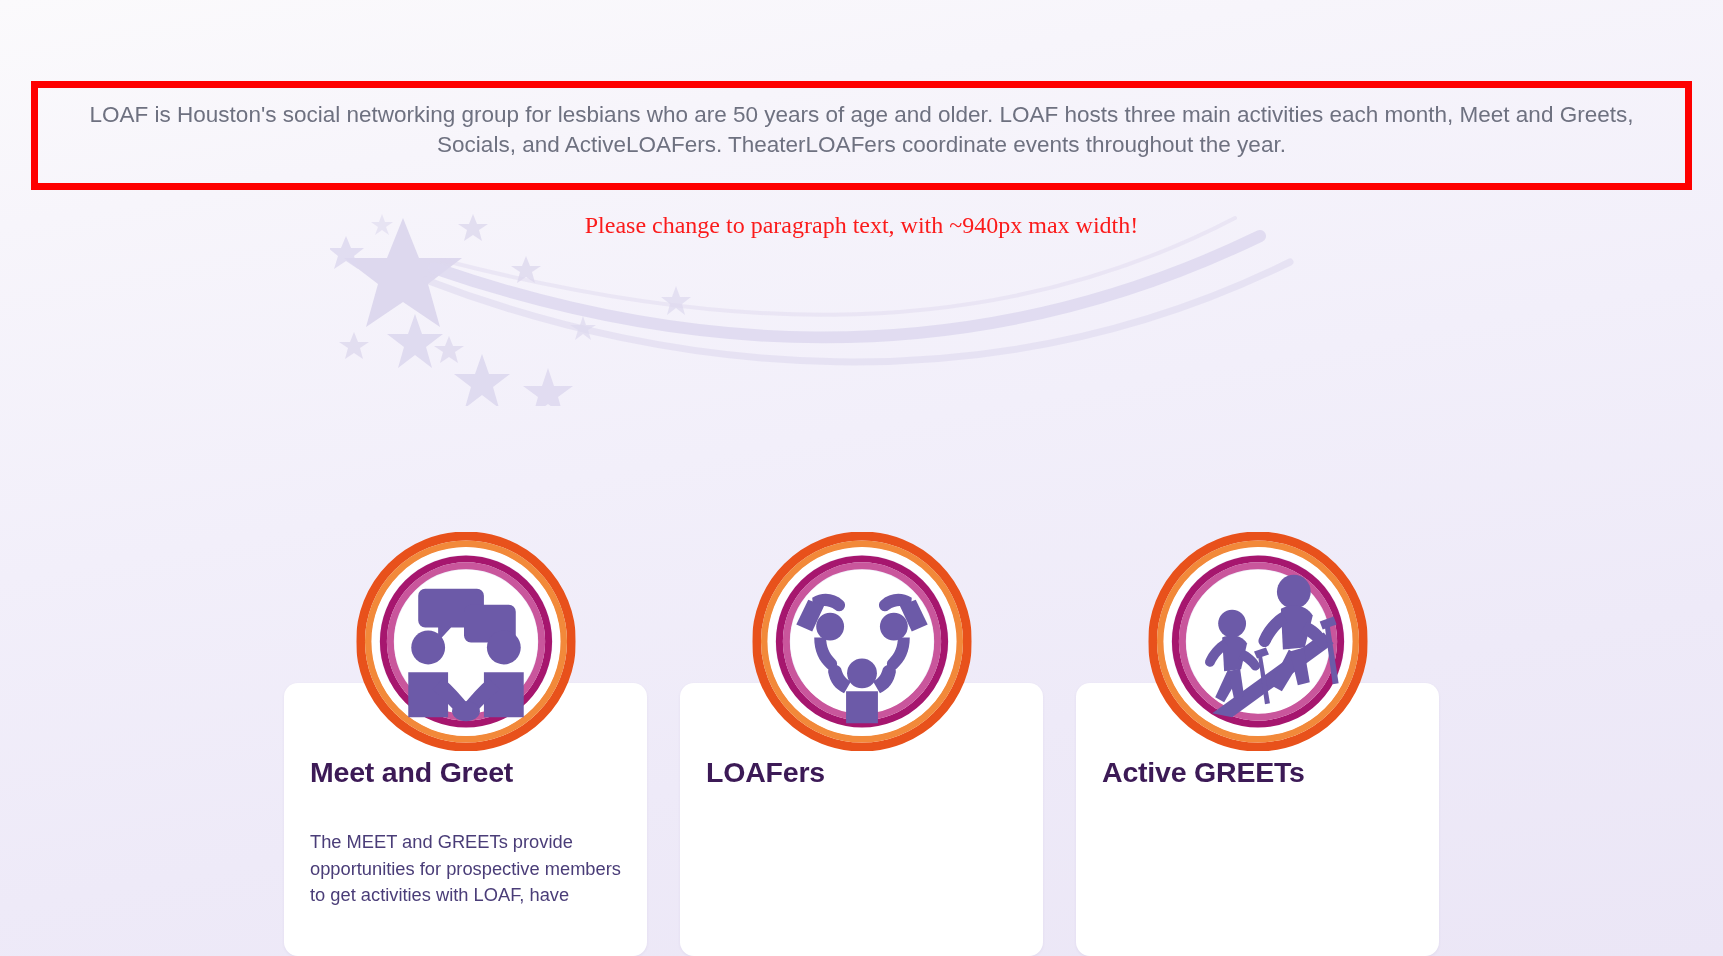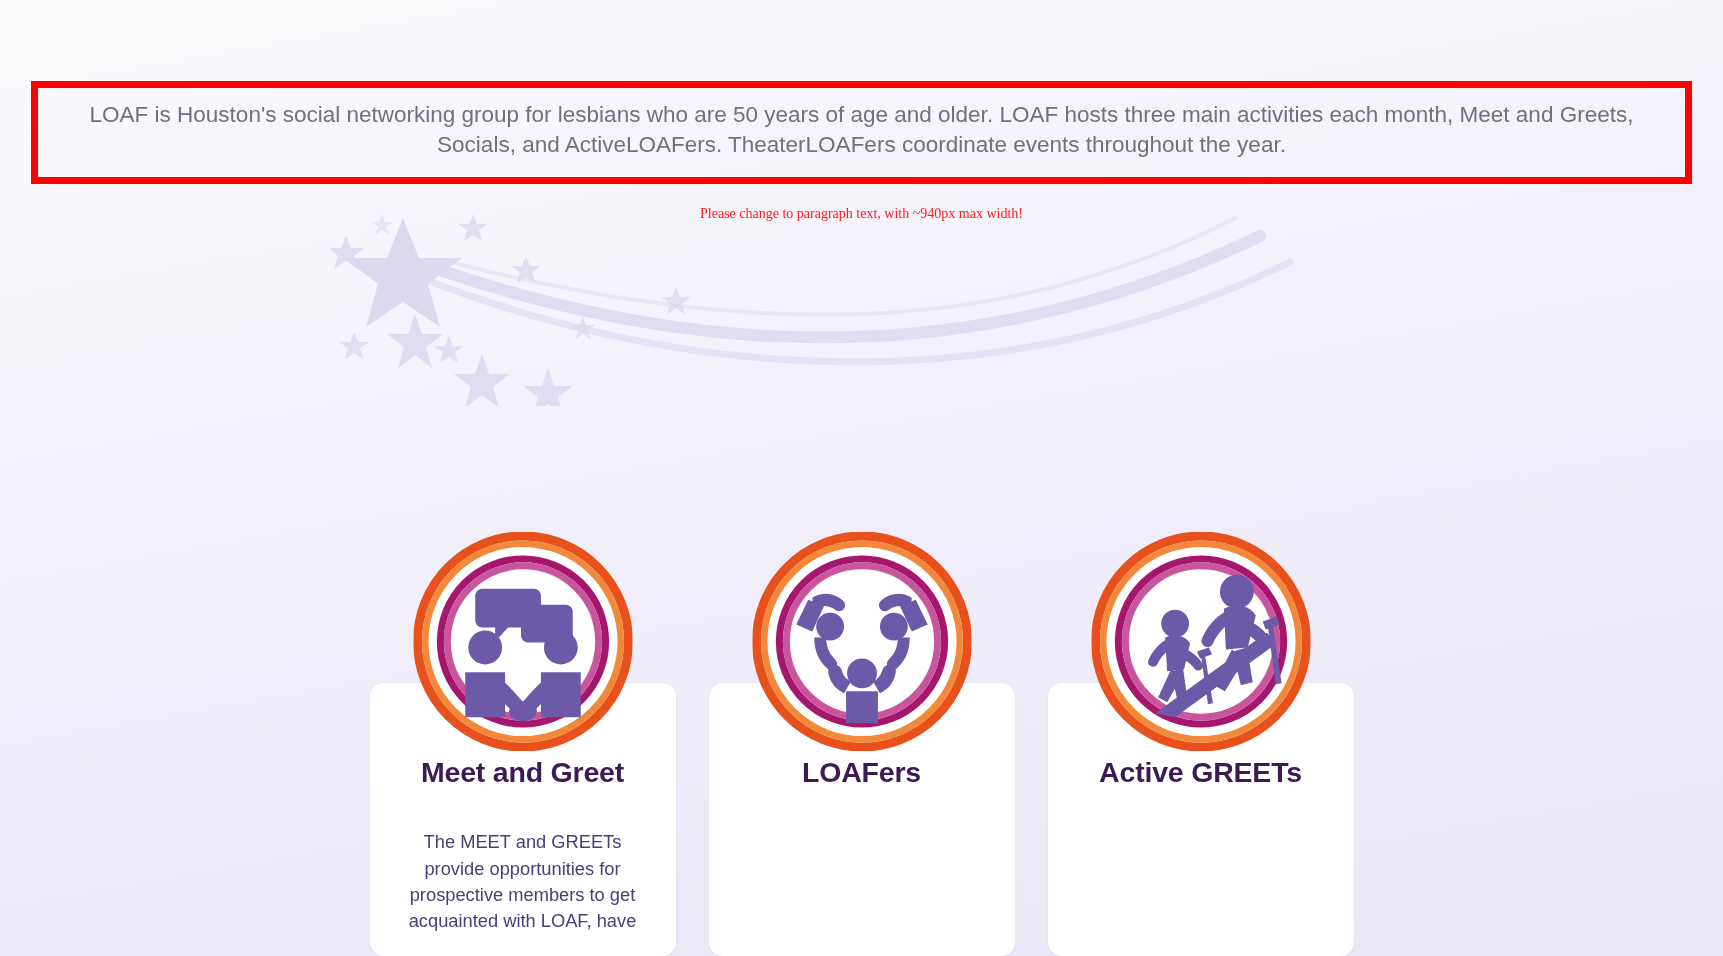--- a/index.html
+++ b/index.html
@@ -41,60 +41,59 @@
     line-height: 1.12;
     font-weight: 700;
     letter-spacing: -0.5px;
     color: #4b2177;
   }
 
   .intro-wrap {
     margin: 25px 31px 0 31px;
     border: 7px solid #fe0000;
     background: transparent;
-    padding: 12px 18px 18px 18px;
+    padding: 12px 18px 24px 18px;
   }
 
   .intro-text {
     font-size: 22.5px;
     line-height: 1.32;
     color: #6e7180;
     font-weight: 400;
     text-align: center;
   }
 
   .annotation {
     margin-top: 22px;
     font-family: "Liberation Serif", serif;
-    font-size: 14px;
+    font-size: 24px;
     color: #fb1b1b;
     text-align: center;
   }
 
   
   .cards {
     position: absolute;
     left: 0;
     right: 0;
     top: 683px;
     display: flex;
     justify-content: center;
     gap: 33px;
     z-index: 3;
   }
 
   .card {
     position: relative;
-    width: 306px;
+    width: 363px;
     min-height: 273px;
     background: #ffffff;
     border-radius: 14px;
     box-shadow: 0 1px 3px rgba(80, 50, 130, 0.07);
     padding: 72px 26px 16px 26px;
-    text-align: center;
   }
 
   .card-icon {
     position: absolute;
     top: -151px;
     left: 50%;
     transform: translateX(-50%);
     width: 219px;
     height: 219px;
     z-index: 4;
@@ -175,21 +174,21 @@
 
           <circle cx="148" cy="116" r="17"></circle>
           <path d="M128 141 h40 v45 h-40 z"></path>
           <path d="M133 147 c -10 8, -18 18, -26 27 l 11 9 c 9 -9, 17 -18, 26 -25 z"></path>
 
           <ellipse cx="110" cy="180" rx="14" ry="10"></ellipse>
         </g>
       </svg>
     </div>
     <h2 class="card-title">Meet and Greet</h2>
-    <p class="card-body">The MEET and GREETs provide opportunities for prospective members to get acquainted with LOAF, have</p>
+    <p class="card-body">The MEET and GREETs provide opportunities for prospective members to get activities with LOAF, have</p>
   </article>
 
   <article class="card">
     <div class="card-icon">
       <svg viewBox="0 0 220 220" width="219" height="219" aria-hidden="true">
         <circle cx="110" cy="110" r="106" fill="none" stroke="#e8511b" stroke-width="9"></circle>
         <circle cx="110" cy="110" r="98" fill="none" stroke="#f2893a" stroke-width="7"></circle>
         <circle cx="110" cy="110" r="91" fill="none" stroke="#ffffff" stroke-width="8"></circle>
         <circle cx="110" cy="110" r="83" fill="none" stroke="#a6166e" stroke-width="7"></circle>
         <circle cx="110" cy="110" r="76" fill="none" stroke="#c9569c" stroke-width="7"></circle>

